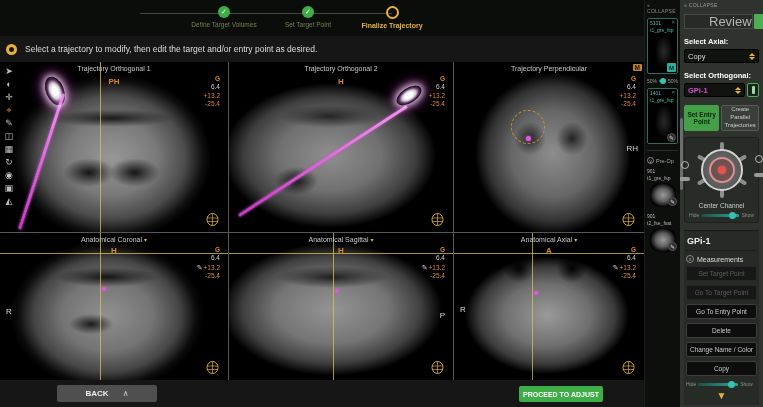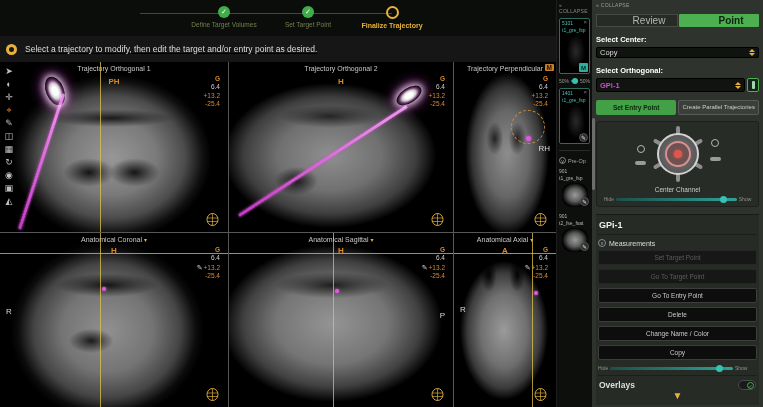--- a/index.html
+++ b/index.html
@@ -1,21 +1,21 @@
 <!DOCTYPE html>
 <html><head>
 <meta charset="utf-8">
 <style>
   * { box-sizing:border-box; margin:0; padding:0; }
   html,body { width:763px; height:407px; background:#000; overflow:hidden;
               font-family:"Liberation Sans", sans-serif; }
   .app { display:flex; width:763px; height:407px; }
 
   
-  .main { width:556px; display:flex; flex-direction:column; background:#000;text-decoration:underline; }
+  .main { width:644px; display:flex; flex-direction:column; background:#000; }
 
   .stepper { height:36px; background:#0a0d0a; position:relative; flex:none; }
   .step-line { position:absolute; left:140px; width:252px; top:13px; height:1px; background:#3d4a3d; }
   .step { position:absolute; top:6px; width:120px; margin-left:-60px; text-align:center; }
   .step .dot { width:12px; height:12px; border-radius:50%; margin:0 auto; display:flex; align-items:center; justify-content:center; font-size:7px; color:#fff; }
   .step.done .dot { background:#3fae49; }
   .step.active .dot { background:transparent; border:2.5px solid #e8b23a; width:13px; height:13px; }
   .step .lbl { margin-top:3px; font-size:6.5px; color:#75804f; }
   .step.active .lbl { color:#e8b23a; font-weight:bold; font-size:7px; }
 
@@ -111,21 +111,21 @@
   .strip-item .lbl { color:#b5b5b5; font-size:5px; line-height:1.3; }
   .mini-brain { width:26px; height:24px; margin:2px auto 0; border-radius:40%;
     background:radial-gradient(closest-side,#9a9a9a,#5e5e5e 55%, #000); }
 
   
   .panel { flex:1; background:#2e332e; display:flex; flex-direction:column; padding:2px 4px; position:relative; overflow:hidden; }
   .panel .collapse-hdr { color:#9a9a9a; }
   .scroll-thumb { position:absolute; left:0; top:118px; width:3px; height:72px; background:#6d6d6d; border-radius:2px; }
 
   .tabs { display:flex; margin-top:4px; height:15px; gap:1px; }
-  .tab { flex:1; display:flex; align-items:center; justify-content:center; font-size:10px;padding-left:24px; }
+  .tab { flex:1; display:flex; align-items:center; justify-content:center; font-size:13px;padding-left:24px; }
   .tab.review { background:#262b26; color:#b5b5b5; border:1px solid #454a45; }
   .tab.edit { background:#4caf50; color:#0c230e; font-weight:bold; border-radius:1px; }
 
   .fld-label { color:#fff; font-size:7.5px; font-weight:bold; margin-top:8px; }
   .select { margin-top:3px; height:14px; background:#101310; border:1px solid #000; border-radius:2px;
     display:flex; align-items:center; justify-content:space-between; padding:0 3px; color:#ddd; font-size:7.5px; }
   .select .val.magenta { color:#cf4fcf; font-weight:bold; }
   .dd-arrows { display:flex; flex-direction:column; gap:1px; }
   .dd-arrows i { display:block; width:0; height:0; border-left:3px solid transparent; border-right:3px solid transparent; }
   .dd-arrows .up { border-bottom:3px solid #e8b23a; }
@@ -341,20 +341,29 @@
         </div>
         <svg class="head-ic" width="13" height="13" viewBox="0 0 13 13">
           <ellipse cx="6.5" cy="6.5" rx="5.5" ry="6" fill="none" stroke="#d9a93a" stroke-width="1"></ellipse>
           <line x1="1" y1="5" x2="12" y2="5" stroke="#d9a93a" stroke-width="0.7"></line>
           <line x1="1" y1="8.5" x2="12" y2="8.5" stroke="#d9a93a" stroke-width="0.7"></line>
           <line x1="6.5" y1="0.5" x2="6.5" y2="12.5" stroke="#d9a93a" stroke-width="0.7"></line>
         </svg>
       </div>
     </div>
 
+    <div class="footer">
+      <div class="back-btn">
+        <span>BACK</span>
+        <span class="chev">∧</span>
+      </div>
+      <div class="proceed-btn">
+        <span>PROCEED TO ADJUST</span>
+      </div>
+    </div>
   </div>
 
   <div class="strip">
     <div class="collapse-hdr">
         <span>» COLLAPSE</span>
       </div>
 
     <div class="thumb">
       <div class="tid"><span>5101</span><br><span>t1_gre_fsp</span></div>
       <div class="tx">×</div>
@@ -399,21 +408,21 @@
     <div class="scroll-thumb"></div>
     <div class="collapse-hdr">
         <span>» COLLAPSE</span>
       </div>
 
     <div class="tabs">
       <div class="tab review">Review</div>
       <div class="tab edit">Point</div>
     </div>
 
-    <div class="fld-label">Select Center:</div>
+    <div class="fld-label">Select Axial:</div>
     <div class="select">
       <span class="val">Copy</span>
       <span class="dd-arrows">
           <i class="up"></i>
           <i class="dn"></i>
         </span>
     </div>
 
     <div class="fld-label">Select Orthogonal:</div>
     <div class="traj-row">
@@ -471,23 +480,17 @@
       <div class="mbtn">Copy</div>
 
       <div class="mini-slider">
         <span class="ms-lbl">Hide</span>
         <span class="ms-track">
             <span class="ms-handle"></span>
           </span>
         <span class="ms-lbl">Show</span>
       </div>
 
-      <div class="overlays-row">
-        <span class="overlays-title">Overlays</span>
-        <span class="overlays-toggle">
-            <i>✓</i>
-          </span>
-      </div>
 
       <div class="panel-arrow">▼</div>
     </div>
   </div>
 </div>
 
 </body></html>

